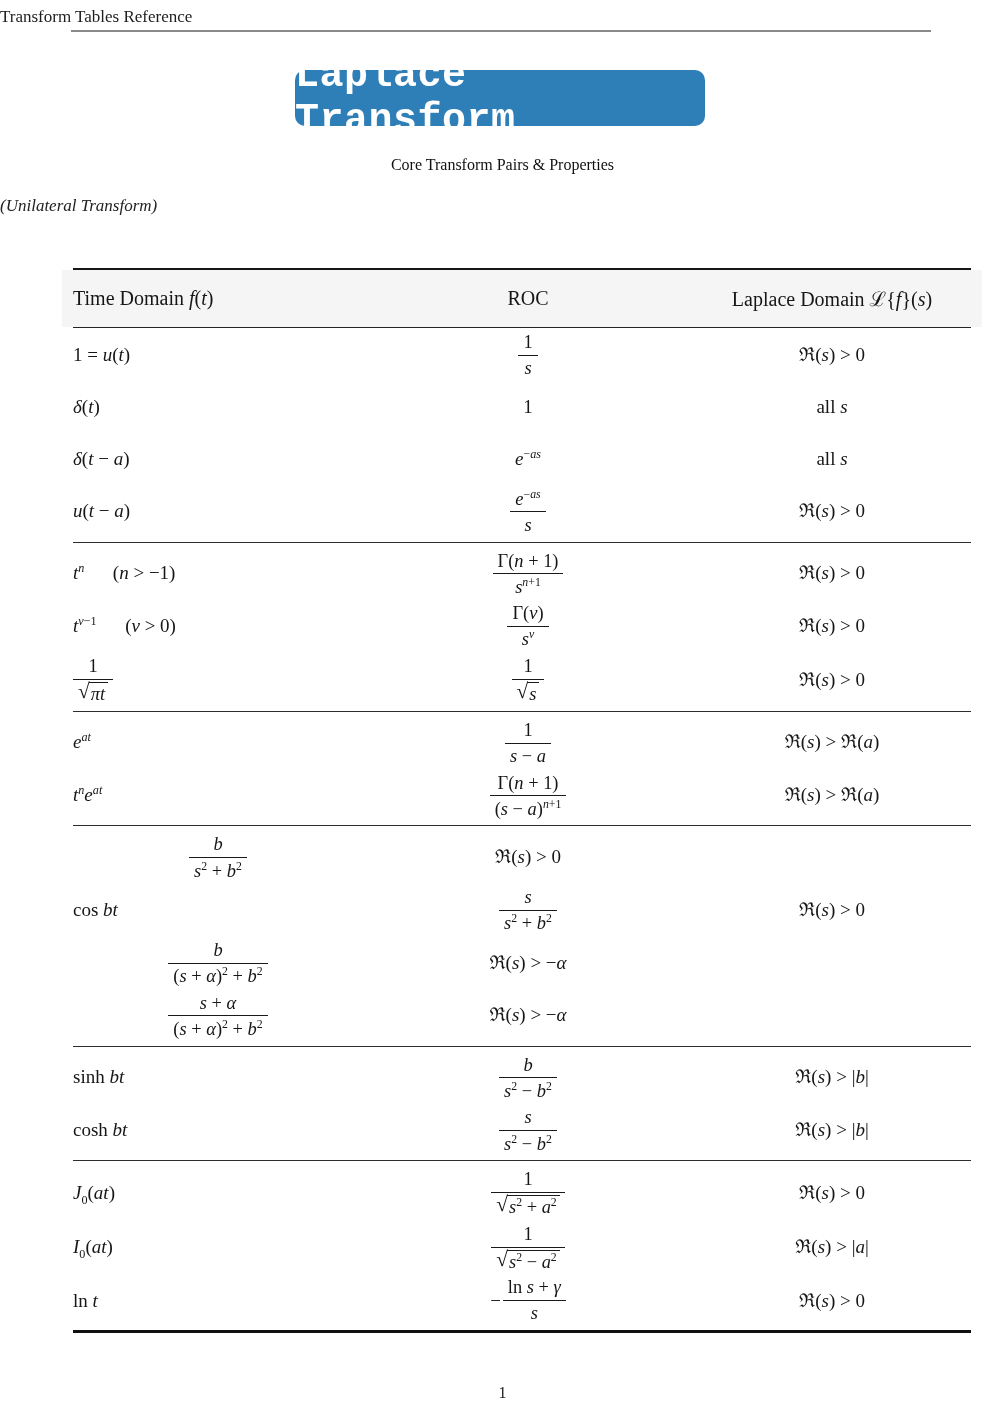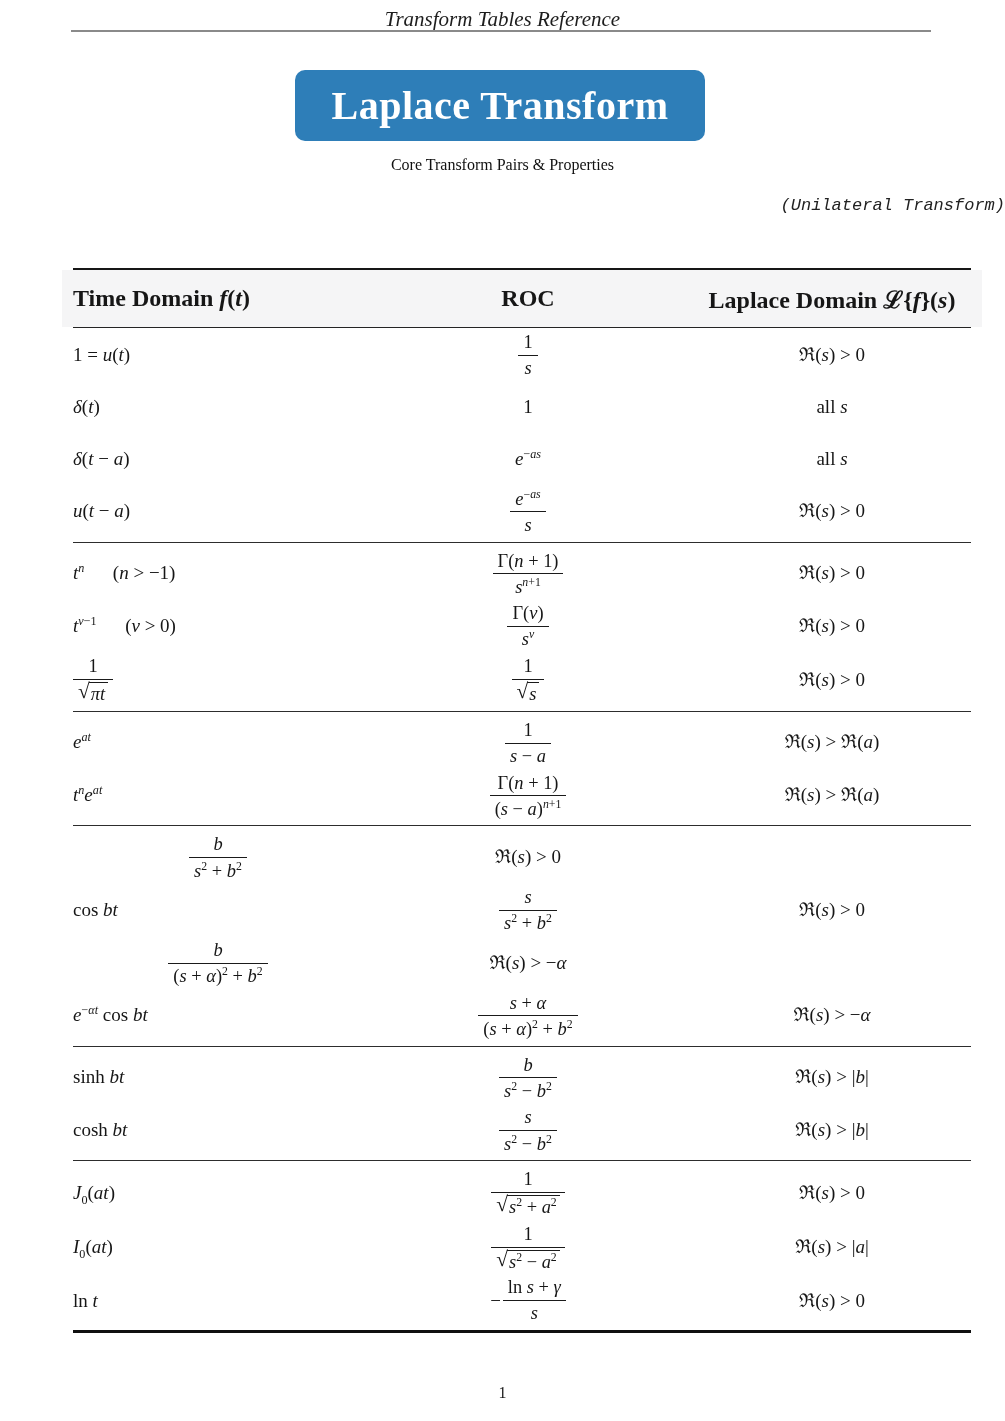--- a/index.html
+++ b/index.html
@@ -13,52 +13,52 @@
     color: #161616;
     font-family: "Liberation Serif", "DejaVu Serif", serif;
     overflow: hidden;
   }
   i { font-style: italic; }
   sup { font-size: 0.64em; line-height: 0; vertical-align: super; }
   sub { font-size: 0.64em; line-height: 0; vertical-align: sub; }
 
   .running-head {
     position: absolute; top: 7px; left: 0; width: 100%;
-    text-align: center; font-style: italic; font-size: 21px; color: #1d1d1d;
+    text-align: left; font-size: 17px; color: #1d1d1d;
   }
   .head-rule {
     position: absolute; top: 30px; left: 71px; width: 860px; height: 2px;
     background: #8a8a8a;
   }
 
   .badge {
-    position: absolute; top: 70px; left: 295px; width: 410px; height: 71px;
+    position: absolute; top: 70px; left: 295px; width: 410px; height: 56px;
     border-radius: 10px; background: #2e7eb8; color: #ffffff;
     display: flex; align-items: center; justify-content: center;
-    font-size: 40px; font-weight: 600; letter-spacing: 0.5px;
+    font-size: 40px; font-weight: 600; letter-spacing: 0.5px; font-family: Liberation Mono, monospace;
   }
   .subtitle {
     position: absolute; top: 156px; left: 0; width: 100%;
     text-align: center; font-size: 16px; color: #111;
   }
   .subsubtitle {
     position: absolute; top: 196px; left: 0; width: 100%;
-    text-align: right; font-size: 17px; font-style: italic; color: #222; font-family: Liberation Mono, monospace;
+    text-align: left; font-size: 17px; font-style: italic; color: #222;
   }
 
   .tablewrap {
     position: absolute; top: 268px; left: 62px; width: 920px;
     font-size: 19px;
   }
   .toprule { border-top: 2.6px solid #161616; margin: 0 11px; }
   .theadband {
     background: #f5f5f6;
     display: grid; grid-template-columns: 290px 330px 1fr;
     align-items: center; height: 57px; padding: 0 11px;
-    font-weight: bold; font-size: 24px;
+    font-weight: normal; font-size: 20px;
   }
   .th-laplace, .th-roc { text-align: center; }
   .headrule { border-top: 1.9px solid #242424; margin: 0 11px; }
 
   .trow {
     display: grid; grid-template-columns: 290px 330px 1fr;
     align-items: center; padding: 2px 11px; min-height: 52px;
   }
   .cell { line-height: 1.25; }
   .cell.time { text-align: left; }
@@ -239,21 +239,20 @@
           <div class="cell laplace"><span class="frac-wrap">
               <span class="frac">
                 <span class="num"><i>b</i></span>
                 <span class="fbar"></span>
                 <span class="den">(<i>s</i> + <i>α</i>)<sup>2</sup> + <i>b</i><sup>2</sup></span>
               </span>
             </span></div>
           <div class="cell roc">ℜ(<i>s</i>) &gt; −<i>α</i></div>
         </div>
         <div class="trow">
-          <div class="cell time"><i>e</i><sup>−<i>αt</i></sup> cos <i>bt</i></div>
           <div class="cell laplace"><span class="frac-wrap">
               <span class="frac">
                 <span class="num"><i>s</i> + <i>α</i></span>
                 <span class="fbar"></span>
                 <span class="den">(<i>s</i> + <i>α</i>)<sup>2</sup> + <i>b</i><sup>2</sup></span>
               </span>
             </span></div>
           <div class="cell roc">ℜ(<i>s</i>) &gt; −<i>α</i></div>
         </div>
         <div class="midrule"></div>

